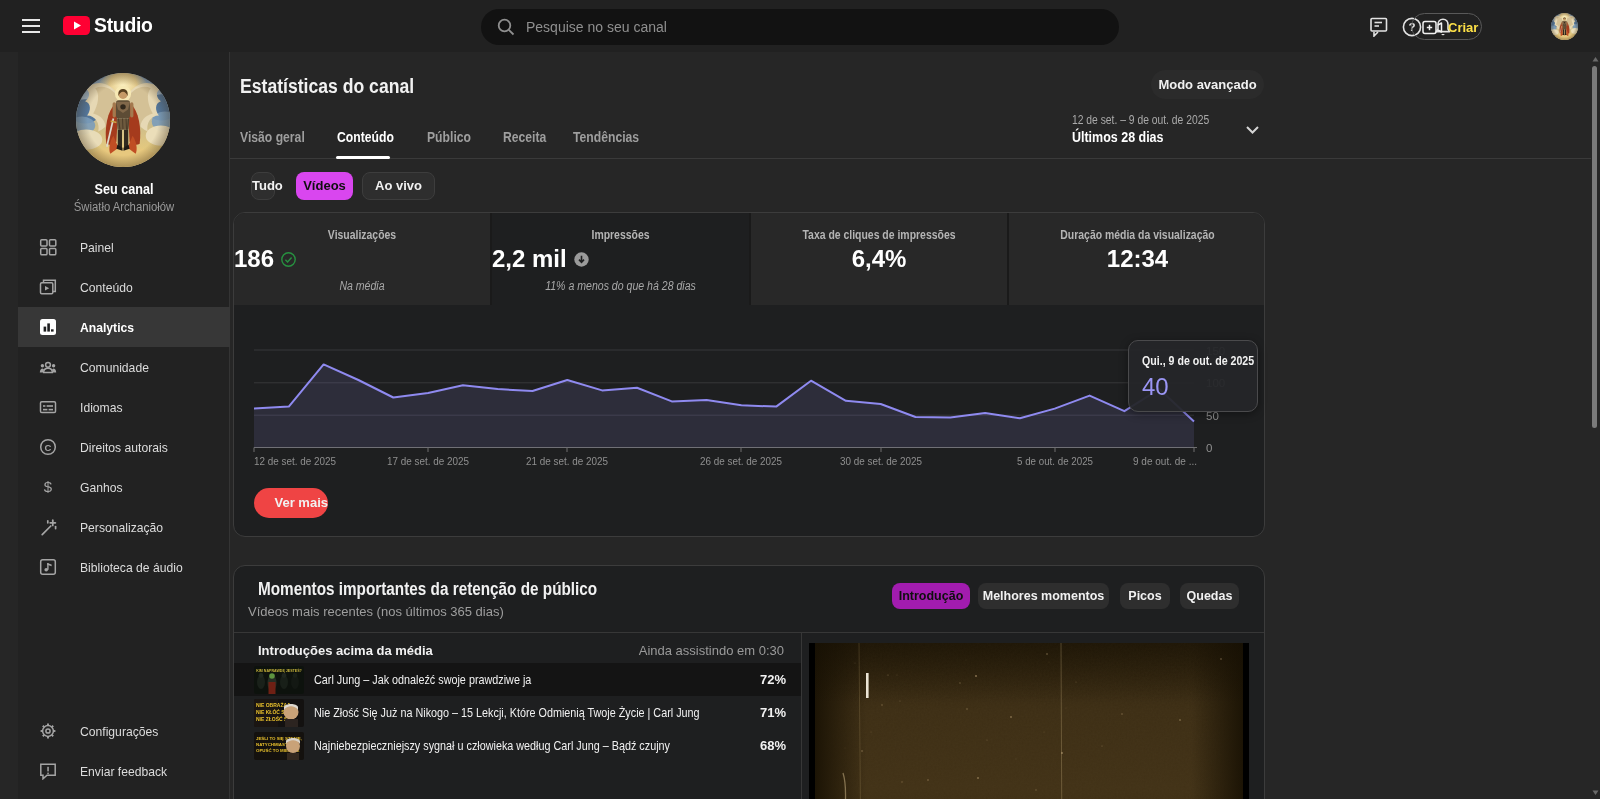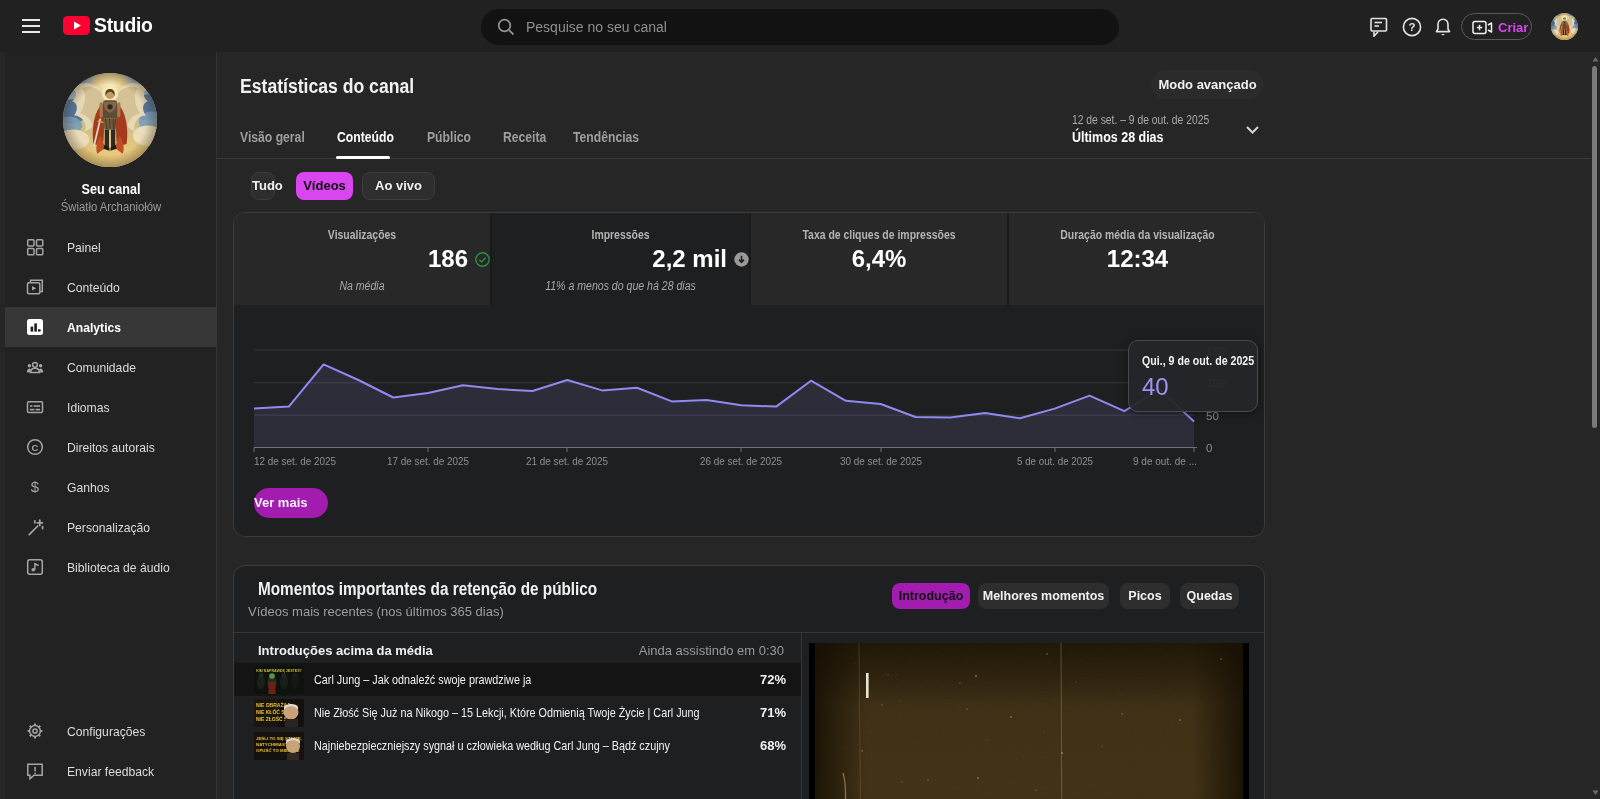--- a/index.html
+++ b/index.html
@@ -4,24 +4,24 @@
 <style>
 *{margin:0;padding:0;box-sizing:border-box}
 html,body{width:1600px;height:799px;overflow:hidden;background:#262626;font-family:"Liberation Sans",sans-serif;}
 .abs{position:absolute}
 #app{position:relative;width:1600px;height:799px;background:#262626;overflow:hidden}
 
 #topbar{position:absolute;left:0;top:0;width:1600px;height:52px;background:#212121;z-index:30}
 #search{position:absolute;left:481px;top:9px;width:638px;height:36px;border-radius:18px;background:#121212}
 #search .ph{position:absolute;left:45px;top:10px;font-size:14px;color:#8f8f8f}
 .tbico{position:absolute;top:17px}
-#criar{position:absolute;left:1461px;top:13px;width:71px;height:27px;border:1px solid #595959;border-radius:14px;color:#d946ef;font-size:13px;font-weight:bold}
+#criar{position:absolute;left:1411px;top:13px;width:71px;height:27px;border:1px solid #595959;border-radius:14px;color:#fde047;font-size:13px;font-weight:bold}
 #criar span{position:absolute;left:36px;top:6px}
 
-#sidebar{position:absolute;left:5px;top:52px;width:212px;height:747px;background:#222222;border-right:1px solid #343434;z-index:20}
+#sidebar{position:absolute;left:18px;top:52px;width:212px;height:747px;background:#222222;border-right:1px solid #343434;z-index:20}
 .mitem{position:absolute;left:0;width:212px;height:40px}
 .mitem .lbl{position:absolute;left:62px;top:13px;font-size:13.5px;color:#dcdcdc;transform:scaleX(0.9);transform-origin:left center}
 .mitem .ic{position:absolute;left:21px;top:11px;width:18px;height:18px}
 .mitem.sel{background:#373737}
 .mitem.sel .lbl{color:#fff;font-weight:bold}
 
 #main{position:absolute;left:213px;top:52px;width:1387px;height:747px;background:#262626}
 h1{position:absolute;left:27px;top:23px;font-size:20px;font-weight:bold;color:#f1f1f1;transform:scaleX(0.88);transform-origin:left center}
 .tab{position:absolute;top:77px;font-size:14.5px;color:#9e9e9e;font-weight:bold;transform:scaleX(0.84);transform-origin:left center}
 .tab.on{color:#fff}
@@ -35,21 +35,21 @@
 
 #card1{position:absolute;left:20px;top:160px;width:1032px;height:325px;background:#1e1f20;border:1px solid #3c3c3c;border-radius:12px;overflow:hidden}
 .mtab{position:absolute;top:0;height:92px;background:#282828}
 .mtab .t1{position:absolute;top:15px;width:100%;text-align:center;font-size:12px;color:#b4b4b4;font-weight:bold;transform:scaleX(0.87)}
 .mtab .t2{position:absolute;top:32px;width:100%;text-align:center;font-size:24px;color:#fff;font-weight:bold}
 .mtab .t3{position:absolute;top:66px;width:100%;text-align:center;font-size:12px;color:#a8a8a8;font-style:italic;transform:scaleX(0.88)}
 
 #tip{position:absolute;left:915px;top:288px;width:130px;height:72px;background:rgba(37,38,41,0.95);border:1px solid #4a4a4c;border-radius:10px;box-shadow:0 2px 8px rgba(0,0,0,.4);z-index:5}
 #tip .d{position:absolute;left:13px;top:13px;font-size:12.5px;font-weight:bold;color:#f1f1f1;white-space:nowrap;transform:scaleX(0.85);transform-origin:left center}
 #tip .v{position:absolute;left:13px;top:32px;font-size:24px;color:#9b96f5}
-#vermais{position:absolute;left:20px;top:275px;width:74px;height:30px;background:#a21caf;border-radius:16px;color:#f1f1f1;font-size:13px;font-weight:bold;text-align:left;line-height:30px}
+#vermais{position:absolute;left:20px;top:275px;width:74px;height:30px;background:#ef4444;border-radius:16px;color:#f1f1f1;font-size:13px;font-weight:bold;text-align:right;line-height:30px}
 
 #card2{position:absolute;left:20px;top:513px;width:1032px;height:300px;background:#1e1f20;border:1px solid #3c3c3c;border-radius:12px;overflow:hidden}
 #card2 h2{position:absolute;left:24px;top:13px;font-size:18px;font-weight:bold;color:#f1f1f1;transform:scaleX(0.85);transform-origin:left center;white-space:nowrap}
 #card2 .sub{position:absolute;left:14px;top:38px;font-size:13px;color:#9e9e9e}
 .btn2{position:absolute;top:17px;height:26px;border-radius:8px;background:#2e2e2e;color:#f1f1f1;font-size:12.5px;font-weight:bold;text-align:center;line-height:26px}
 .btn2.white{background:#a21caf;color:#0f0f0f}
 #tdiv{position:absolute;left:0;top:66px;width:1032px;height:1px;background:#373737}
 #vdiv{position:absolute;left:567px;top:66px;width:1px;height:234px;background:#373737}
 .trow{position:absolute;left:0;width:567px;height:33px}
 .trow .tt{position:absolute;left:80px;top:9px;font-size:13.5px;color:#f1f1f1;white-space:nowrap;transform:scaleX(0.8);transform-origin:left center}
@@ -362,29 +362,29 @@
         <path d="M2 2 L7.5 7.5 L13 2"></path>
       </svg>
   <div id="tabund"></div>
   <div id="tabline"></div>
   <div class="chip" style="left:38px;width:24px;line-height:26px">Tudo</div>
 <div class="chip white" style="left:83px;width:57px;line-height:28px">Vídeos</div>
 <div class="chip" style="left:149px;width:73px;line-height:26px">Ao vivo</div>
   <div id="card1">
     <div class="mtab" style="left:0;width:256px">
   <div class="t1">Visualizações</div>
-  <div class="t2" style="display:flex;align-items:center;justify-content:flex-end">186<svg width="15" height="15" viewBox="0 0 15 15" style="margin-left:7px">
+  <div class="t2" style="display:flex;align-items:center;justify-content:flex-start">186<svg width="15" height="15" viewBox="0 0 15 15" style="margin-left:7px">
               <circle cx="7.5" cy="7.5" r="6.7" fill="none" stroke="#279140" stroke-width="1.4"></circle>
               <path d="M4.4 7.7 L6.6 9.9 L10.6 5.6" fill="none" stroke="#279140" stroke-width="1.4"></path>
             </svg></div>
   <div class="t3">Na média</div>
 </div>
 <div class="mtab" style="left:258px;width:257px;background:none">
   <div class="t1">Impressões</div>
-  <div class="t2" style="display:flex;align-items:center;justify-content:flex-end">2,2 mil<svg width="15" height="15" viewBox="0 0 15 15" style="margin-left:7px">
+  <div class="t2" style="display:flex;align-items:center;justify-content:flex-start">2,2 mil<svg width="15" height="15" viewBox="0 0 15 15" style="margin-left:7px">
               <circle cx="7.5" cy="7.5" r="7.2" fill="#9a9a9a"></circle>
               <path d="M7.5 3.8 L7.5 10 M5 7.6 L7.5 10.3 L10 7.6" stroke="#1e1f20" stroke-width="1.6" fill="none"></path>
             </svg></div>
   <div class="t3">11% a menos do que há 28 dias</div>
 </div>
 <div class="mtab" style="left:517px;width:256px">
   <div class="t1">Taxa de cliques de impressões</div>
   <div class="t2">6,4%</div>
 </div>
 <div class="mtab" style="left:775px;width:257px">

